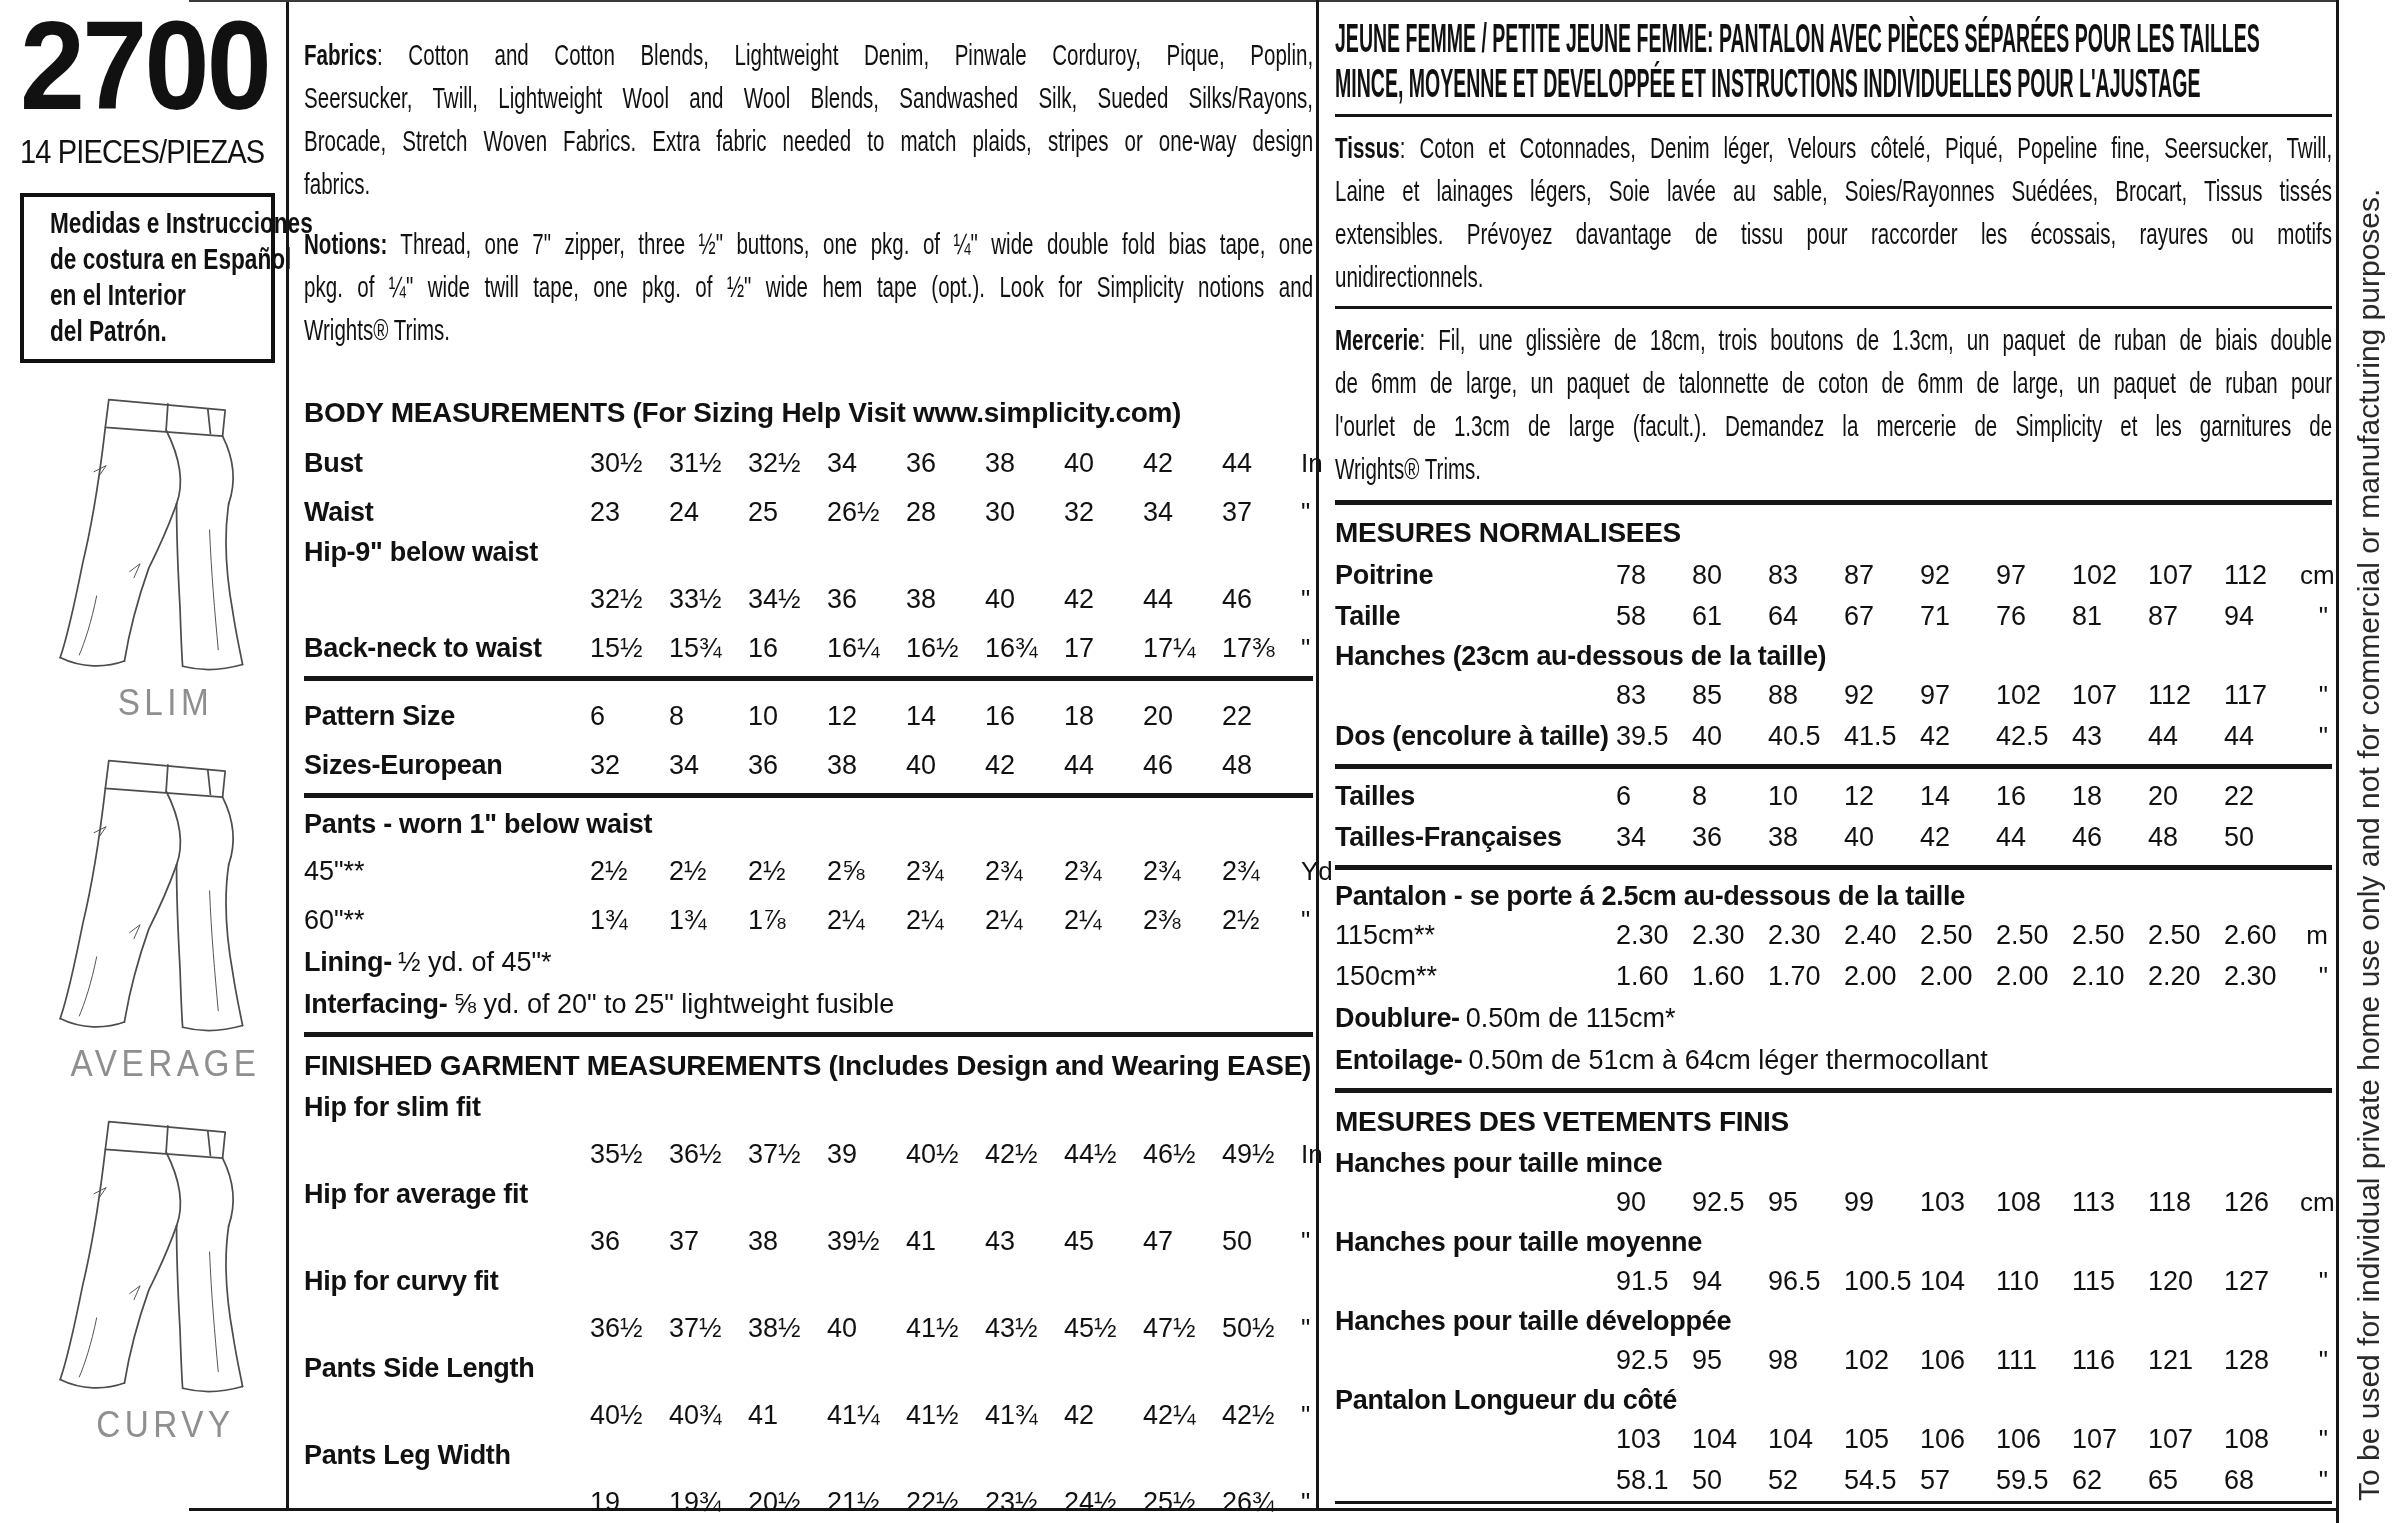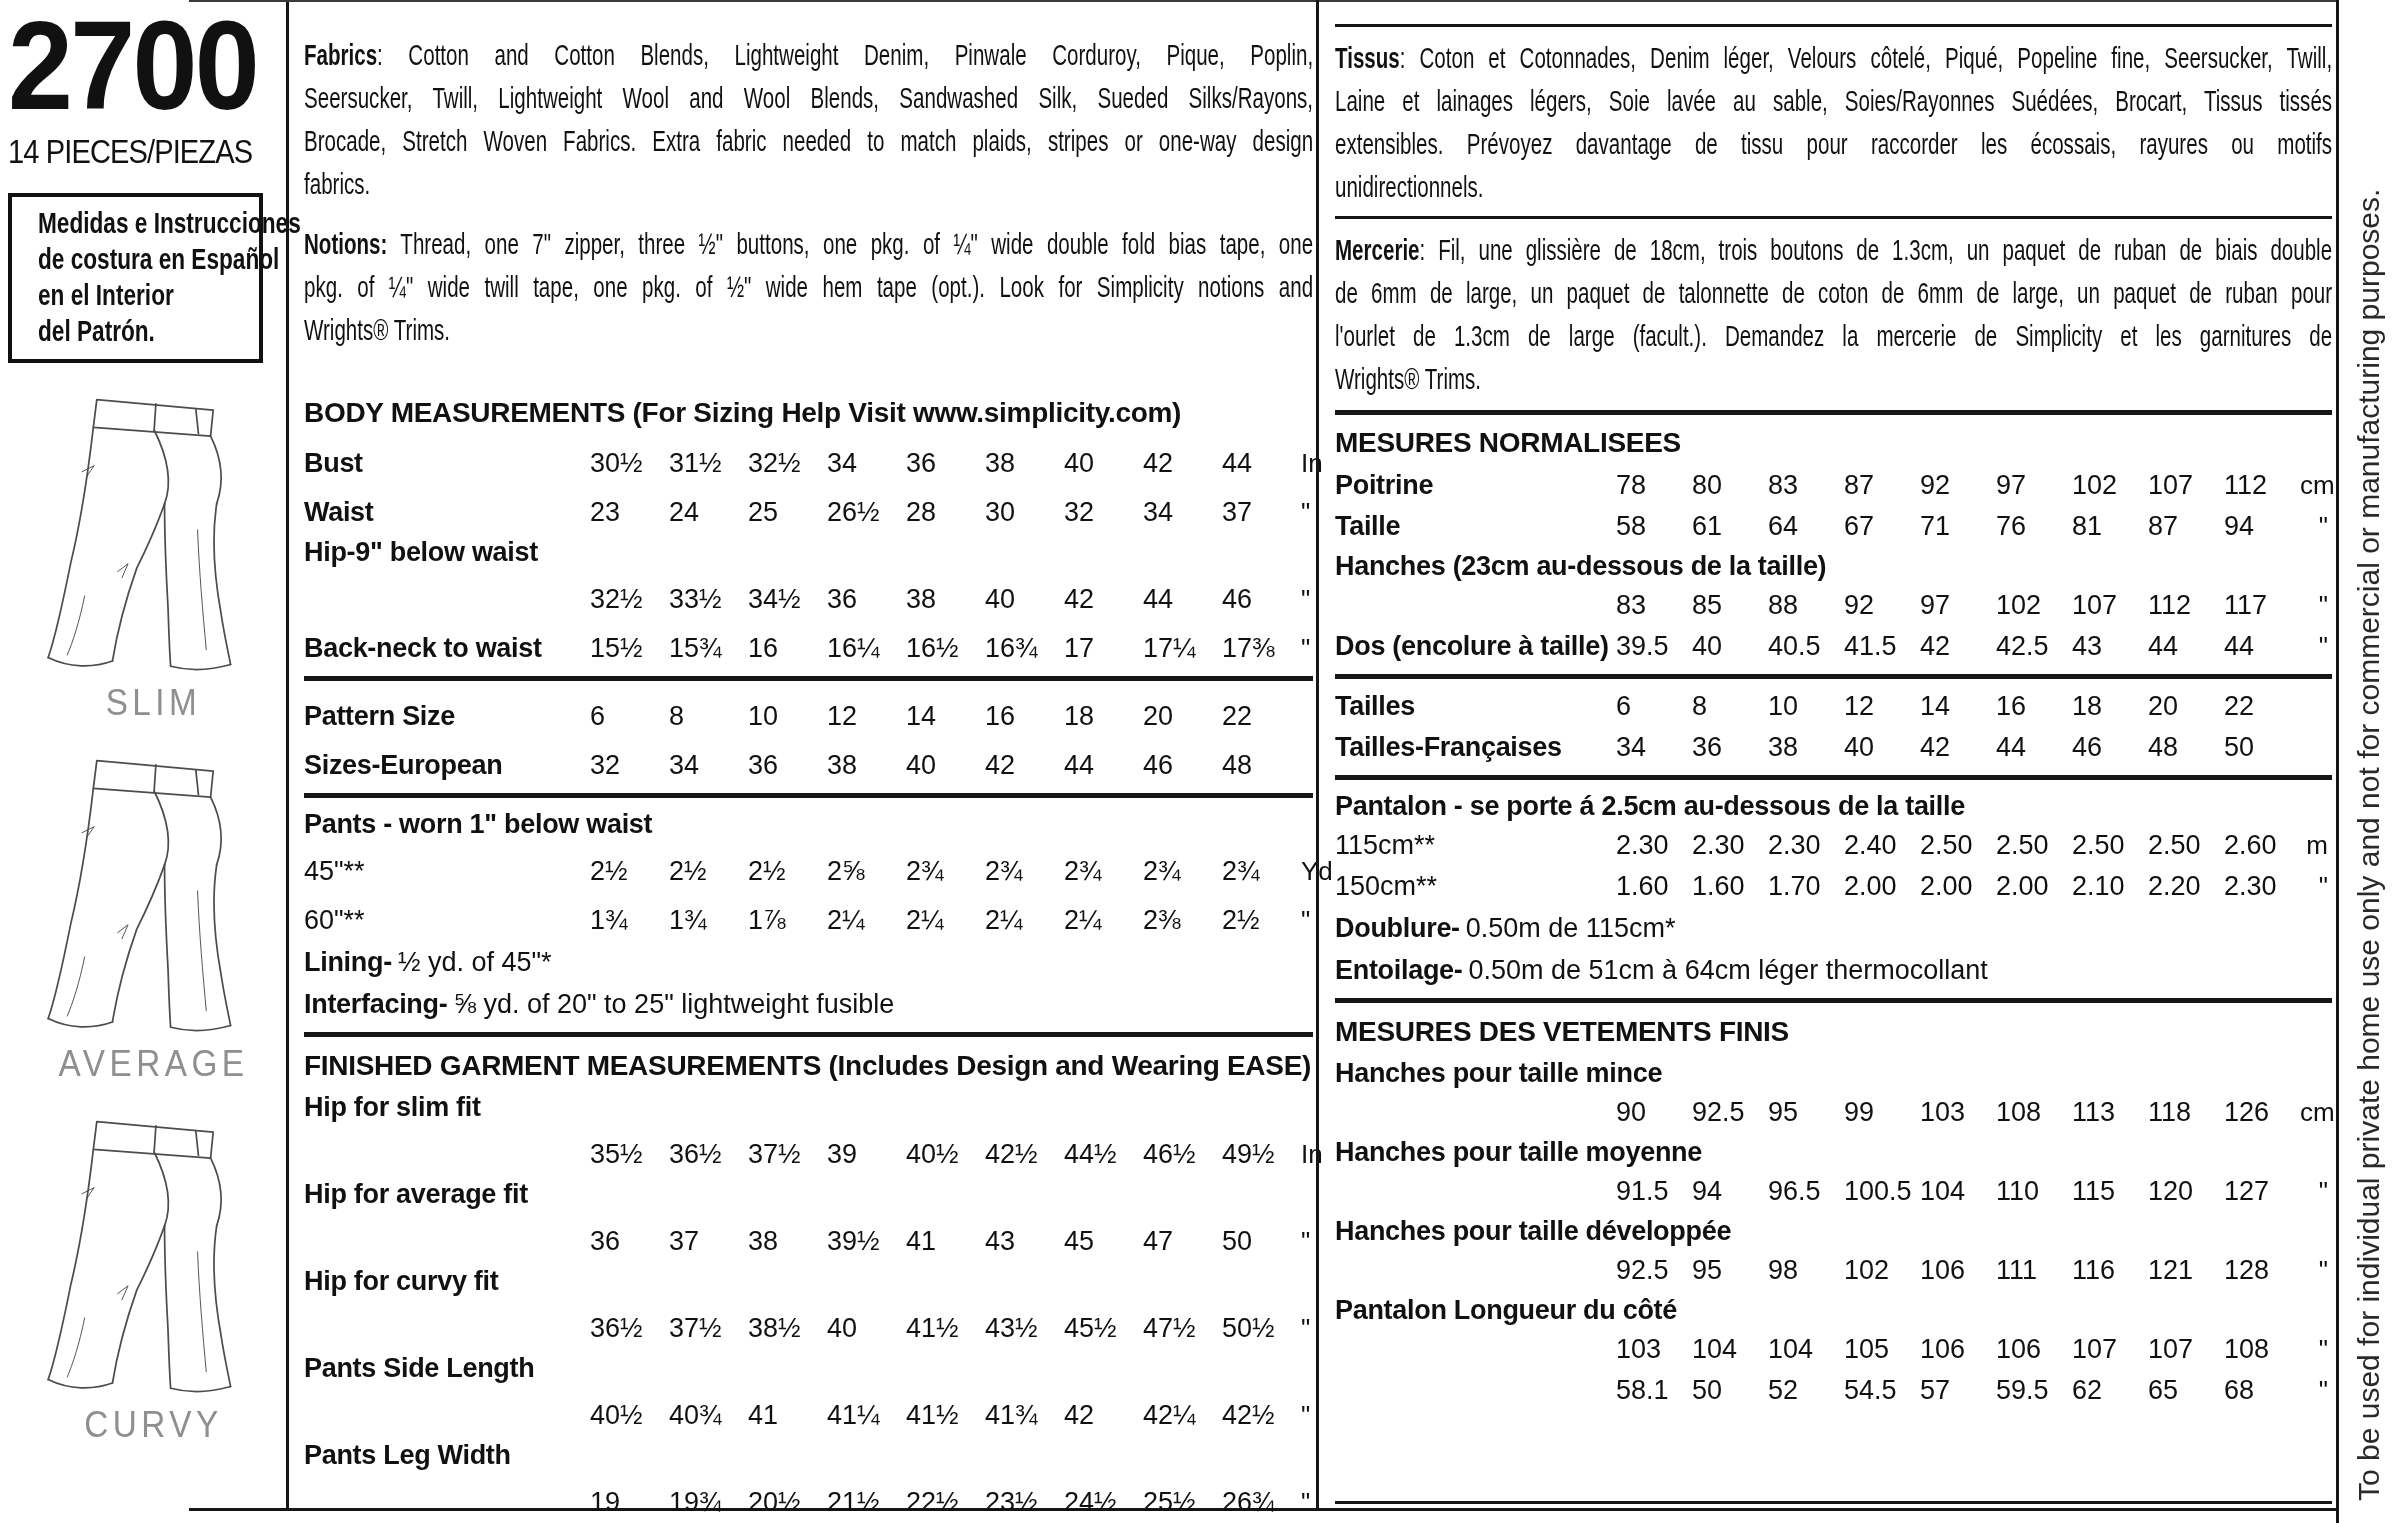--- a/index.html
+++ b/index.html
@@ -8,21 +8,21 @@
     position:relative; width:2399px; height:1523px; background:#ffffff;
     font-family:"Liberation Sans","DejaVu Sans",sans-serif; color:#111;
     overflow:hidden; margin:0 auto;
   }
   
   .vline { position:absolute; top:0; width:3px; background:#161616; }
   .topline { position:absolute; left:189px; top:0; width:2147px; height:2px; background:#3a3a3a; }
   .bottomline { position:absolute; left:189px; top:1508px; width:2147px; height:3px; background:#161616; }
 
   
-  .left-col { position:absolute; left:8px; top:0; width:271px; height:1523px; }
+  .left-col { position:absolute; left:20px; top:0; width:271px; height:1523px; }
   .pattern-number { font-weight:bold; font-size:127px; line-height:1; letter-spacing:-3px; margin-top:2px; transform:scaleX(0.92); transform-origin:0 0; white-space:nowrap; }
   .pieces { font-size:33px; letter-spacing:-1px; margin-top:4px; transform:scaleX(0.88); transform-origin:0 0; white-space:nowrap; }
   .spanish-box { border:4px solid #111; margin-top:22px; width:255px; padding:8px 6px 10px 26px; }
   .spanish-box .bxline { font-weight:bold; font-size:29px; line-height:36px; white-space:nowrap; transform:scaleX(0.78); transform-origin:0 0; width:130%; }
   figure.fit { margin:26px 0 0 26px; width:239px; text-align:center; }
   figure.fit svg { display:block; }
   figure.fit figcaption { color:#8f8f8f; font-size:37px; letter-spacing:5px; margin-top:6px; transform:scaleX(0.9); transform-origin:50% 0; white-space:nowrap; }
 
   
   .col { position:absolute; top:0; height:1512px; display:flex; flex-direction:column; padding-top:16px; }
@@ -335,20 +335,24 @@
         <span>*without nap</span>
         <span>**with nap</span>
         <span>***with or without nap</span>
       </div>
     </div>
   </section>
 
   <div class="vline" style="left:1316px; height:1511px;"></div>
 
   <section class="col french">
+    <h1 class="title">
+      <div class="tline">JEUNE FEMME / PETITE JEUNE FEMME: PANTALON AVEC PIÈCES SÉPARÉES POUR LES TAILLES</div>
+      <div class="tline">MINCE, MOYENNE ET DEVELOPPÉE ET INSTRUCTIONS INDIVIDUELLES POUR L'AJUSTAGE</div>
+    </h1>
     <hr class="rule">
     <div class="para">
       <div class="jline"><b>Tissus</b><span>: Coton et Cotonnades, Denim léger, Velours côtelé, Piqué, Popeline fine, Seersucker, Twill,</span></div>
       <div class="jline">Laine et lainages légers, Soie lavée au sable, Soies/Rayonnes Suédées, Brocart, Tissus tissés</div>
       <div class="jline">extensibles. Prévoyez davantage de tissu pour raccorder les écossais, rayures ou motifs</div>
       <div class="jline last">unidirectionnels.</div>
     </div>
     <hr class="rule">
     <div class="para">
       <div class="jline"><b>Mercerie</b><span>: Fil, une glissière de 18cm, trois boutons de 1.3cm, un paquet de ruban de biais double</span></div>

